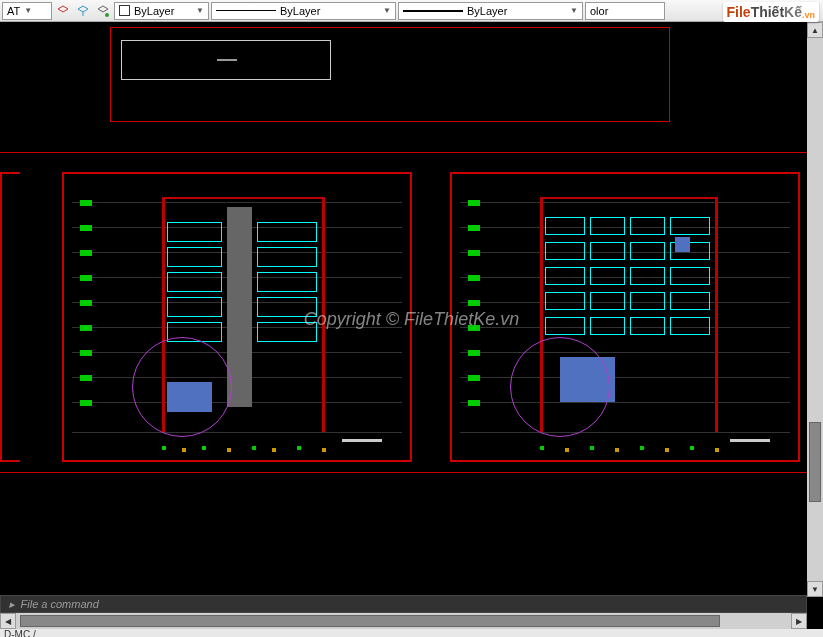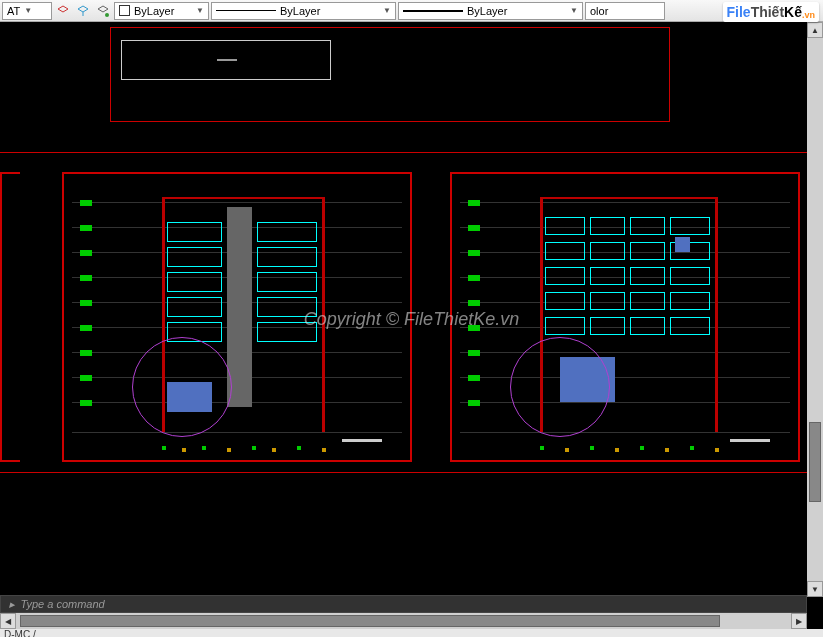--- a/index.html
+++ b/index.html
@@ -68,23 +68,23 @@
 }
 .watermark-inner {
   display: flex;
   background: #fff;
   border-radius: 2px;
   padding: 2px 4px;
   font-weight: bold;
   font-size: 14px;
   box-shadow: 0 1px 2px rgba(0,0,0,0.3);
 }
-.wm-file { color: #3b82f6; }
+.wm-file { color: #c2410c; }
 .wm-thiet { color: #4a4a4a; }
-.wm-ke { color: #000000; text-align: right; }
+.wm-ke { color: #737373; text-align: right; }
 .wm-vn { color: #ff8c1a; font-size: 9px; align-self: flex-end; }
 
 .canvas {
   position: absolute;
   top: 22px;
   left: 0;
   right: 0;
   bottom: 40px;
   background: #000;
 }
@@ -444,18 +444,18 @@
 </div>
 
 <div class="scrollbar" style="left:0; right:16px; height:16px; bottom:8px;">
   <div class="scroll-arrow" style="left:0;">◀</div>
   <div class="scroll-thumb" style="left:20px; top:2px; height:12px; width:700px;"></div>
   <div class="scroll-arrow" style="right:0;">▶</div>
 </div>
 
 <div class="command-line">
   <span style="margin-right:6px;">▸</span>
-  <span>Type a command</span>
+  <span>File a command</span>
 </div>
 
 <div class="status-bar">
   <span>D-MC  /</span>
 </div>
 
 </body></html>

